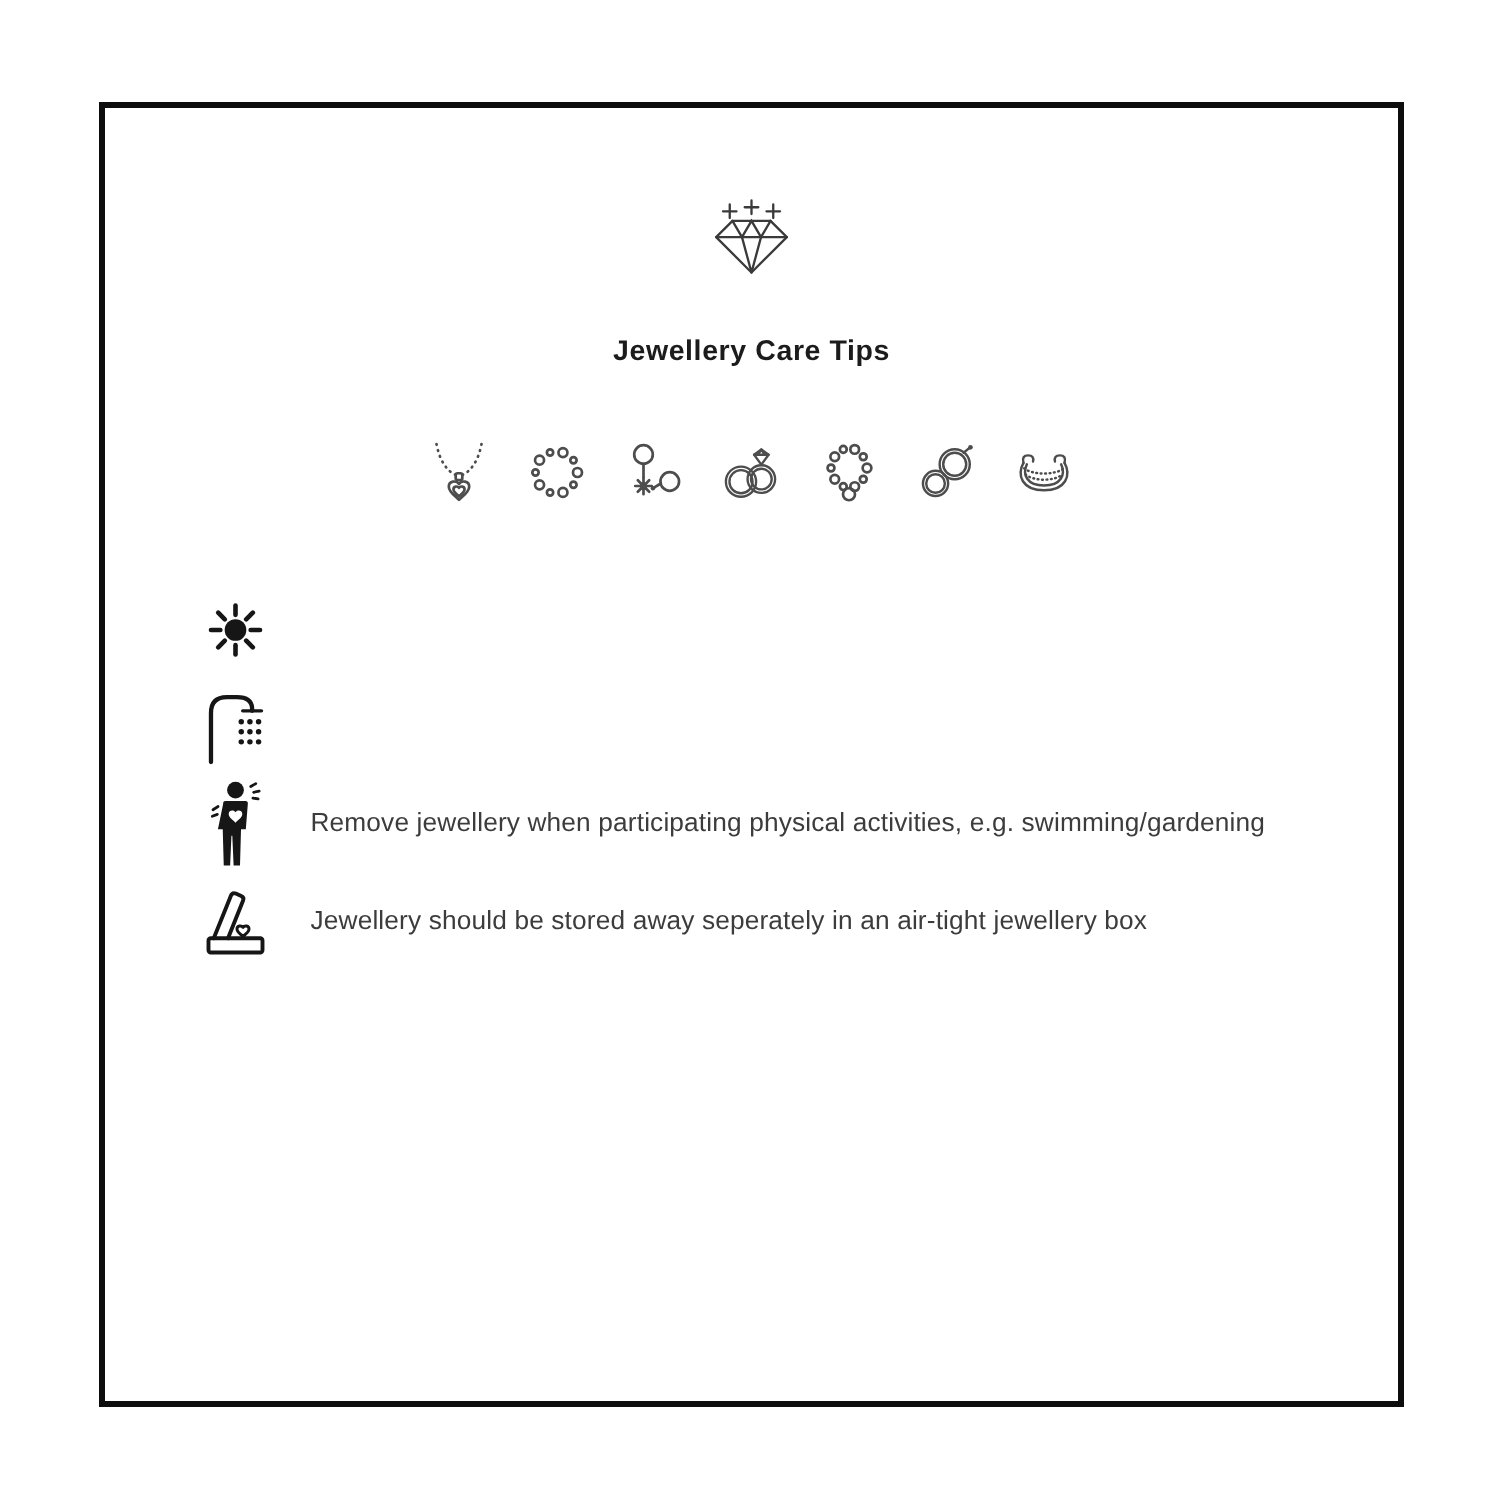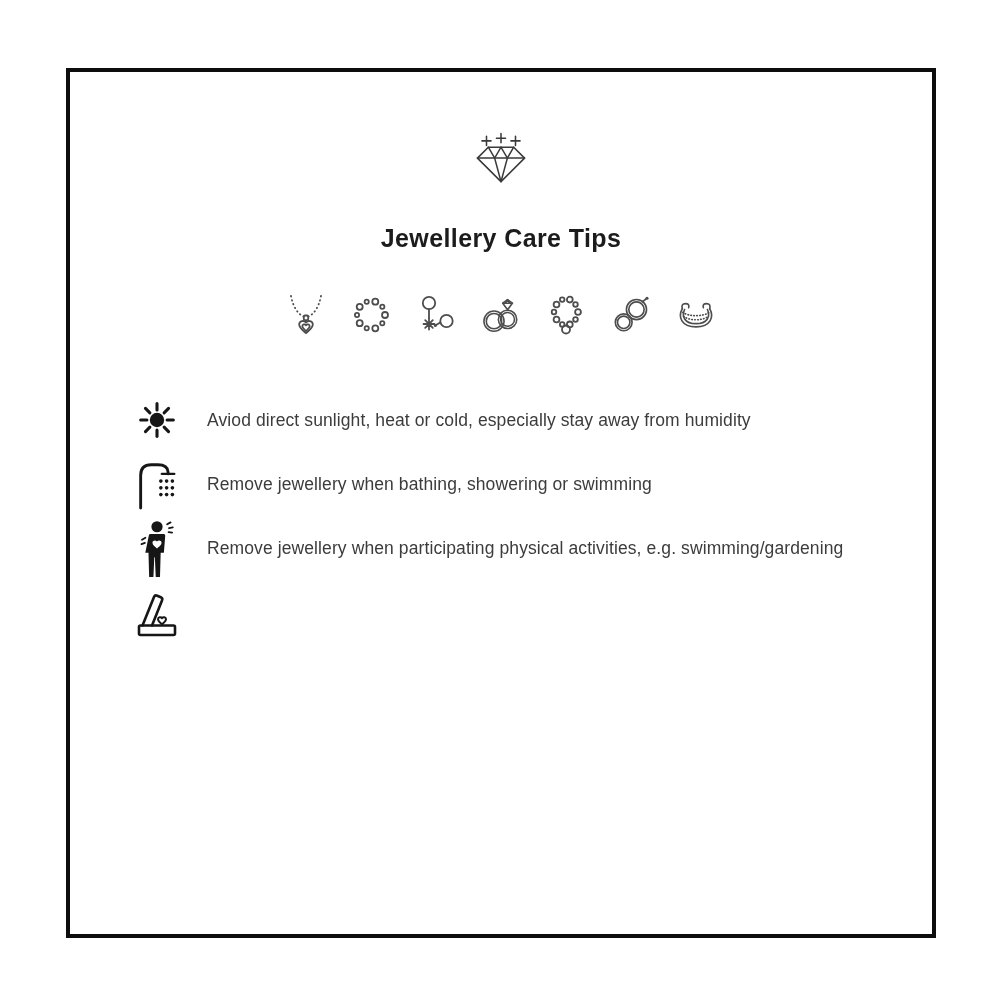--- a/index.html
+++ b/index.html
@@ -4,21 +4,21 @@
 <style>
   * { margin:0; padding:0; box-sizing:border-box; }
   html,body { width:1000px; height:1000px; background:#ffffff; font-family:"Liberation Sans", sans-serif; }
   .frame {
     position:absolute; left:66px; top:68px; width:870px; height:870px;
     border:4px solid #0d0d0d; background:#ffffff;
   }
   .header-icon { position:absolute; top:60px; left:0; width:100%; display:flex; justify-content:center; }
   .title {
     position:absolute; top:152px; left:0; width:100%;
-    text-align:center; font-size:25px; font-weight:bold; color:#1c1c1c; letter-spacing:0.4px;
+    text-align:center; font-size:19px; font-weight:bold; color:#1c1c1c; letter-spacing:0.4px;
   }
   .jewels {
     position:absolute; top:220px; left:0; width:100%;
     display:flex; justify-content:center; align-items:center; gap:23px;
   }
   .jewel { width:42px; height:46px; display:flex; align-items:center; justify-content:center; }
   .tips { position:absolute; top:316px; left:0; width:100%; }
   .tip-row { display:flex; align-items:center; height:64.3px; }
   .tip-icon { width:52px; margin-left:61px; display:flex; align-items:center; justify-content:center; flex:none; }
   .tip-text { margin-left:24px; font-size:17.5px; color:#3c3c3c; letter-spacing:0.1px; white-space:nowrap; }
@@ -149,42 +149,40 @@
               <path d="M26,36.5 V43"></path>
             <path d="M9,26 H15.5"></path>
               <path d="M36.5,26 H43"></path>
             <path d="M14,14 L18.6,18.6"></path>
               <path d="M33.4,18.6 L38,14"></path>
             <path d="M14,38 L18.6,33.4"></path>
               <path d="M33.4,33.4 L38,38"></path>
           </g>
         </svg>
       </div>
-      <div class="tip-text">Aviod direct sunlight, heat or cold, especially stay away from humidity</div>
     </div>
 
     <div class="tip-row">
       <div class="tip-icon">
         <svg width="50" height="54" viewBox="0 0 52 56">
           <path class="lnb" stroke-width="3" d="M9,53 V19 Q9,8 20,8 H27 Q37,8 37.5,15.5 L37.5,17.5"></path>
           <path class="lnb" stroke-width="2.4" d="M31,17.5 H44"></path>
           <g class="fb">
             <circle cx="30" cy="25" r="1.9"></circle>
               <circle cx="36" cy="25" r="1.9"></circle>
               <circle cx="42" cy="25" r="1.9"></circle>
             <circle cx="30" cy="32" r="1.9"></circle>
               <circle cx="36" cy="32" r="1.9"></circle>
               <circle cx="42" cy="32" r="1.9"></circle>
             <circle cx="30" cy="39" r="1.9"></circle>
               <circle cx="36" cy="39" r="1.9"></circle>
               <circle cx="42" cy="39" r="1.9"></circle>
           </g>
         </svg>
       </div>
-      <div class="tip-text">Remove jewellery when bathing, showering or swimming</div>
     </div>
 
     <div class="tip-row">
       <div class="tip-icon">
         <svg width="48" height="60" viewBox="0 0 48 62">
           <circle class="fb" cx="24" cy="8" r="5.8"></circle>
           <path class="fb" d="M17,15.5 h14 q1.6,0 1.5,1.9 l-1.4,17.6 h-3.3 l-0.7,25 h-4.4 l-0.9,-20.5 h-0.6 l-0.9,20.5 h-4.4 l-0.7,-25 h-3.3 L15.5,17.4 q-0.1,-1.9 1.5,-1.9 z"></path>
           <path d="M24,23.2 c-1.2,-1.8 -4.7,-1.4 -4.7,1.3 0,2.4 3.2,4.4 4.7,5.9 1.5,-1.5 4.7,-3.5 4.7,-5.9 0,-2.7 -3.5,-3.1 -4.7,-1.3 z" fill="#ffffff"></path>
           <g class="lnb" stroke-width="1.9">
             <path d="M8.5,21.5 l3.5,-2.2"></path>
@@ -200,16 +198,17 @@
 
 
     <div class="tip-row">
       <div class="tip-icon">
         <svg width="52" height="50" viewBox="0 0 52 50">
           <path class="lnb" stroke-width="2.6" fill="#ffffff" d="M11.5,37.5 L23,9 q0.9,-2.2 3.2,-1.3 l3.6,1.6 q2.2,1 1.2,3.2 L21,37.5"></path>
           <rect class="lnb" stroke-width="2.6" fill="#ffffff" x="8" y="37.5" width="36" height="9.5" rx="1.5"></rect>
           <path class="lnb" stroke-width="2" fill="#ffffff" d="M31,30.2 c-1,-1.5 -4,-1.2 -4,1.1 0,2 2.6,3.7 4,5 1.4,-1.3 4,-3 4,-5 0,-2.3 -3,-2.6 -4,-1.1 z"></path>
         </svg>
       </div>
+      <div class="tip-text">Jewellery should be stored away seperately in an air-tight jewellery box</div>
     </div>
 
   </div>
 </div>
 
 </body></html>

